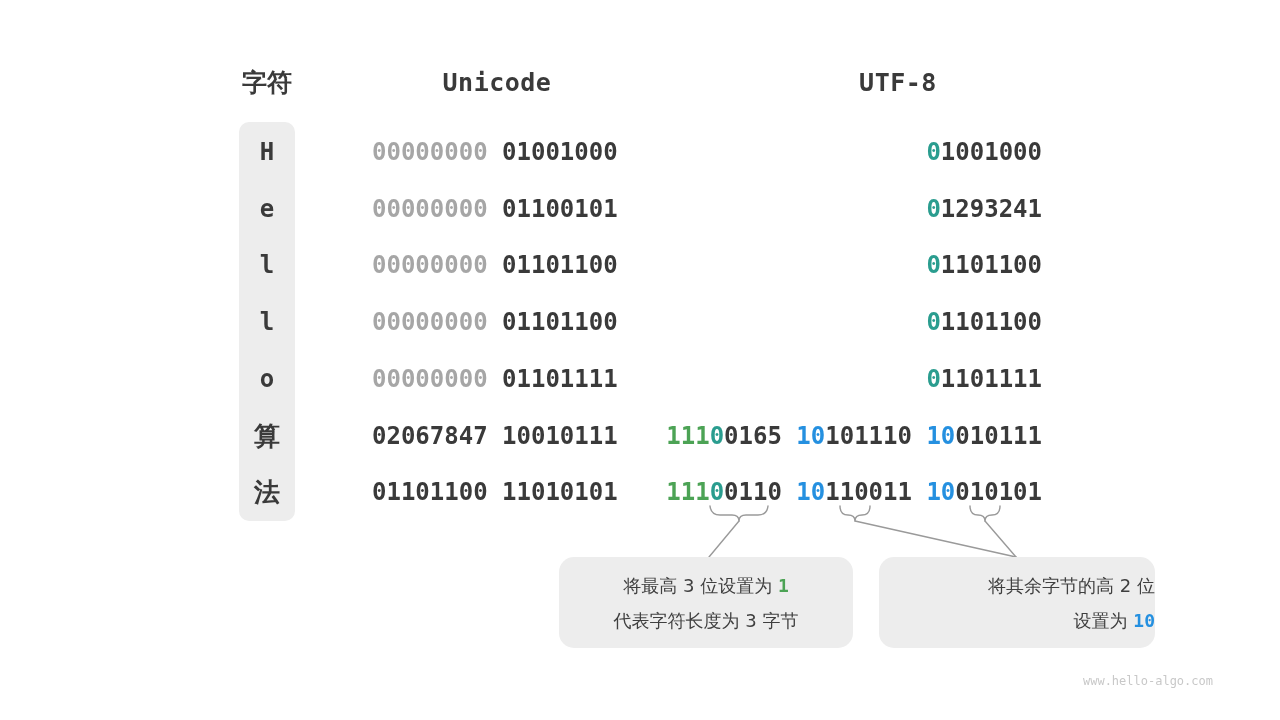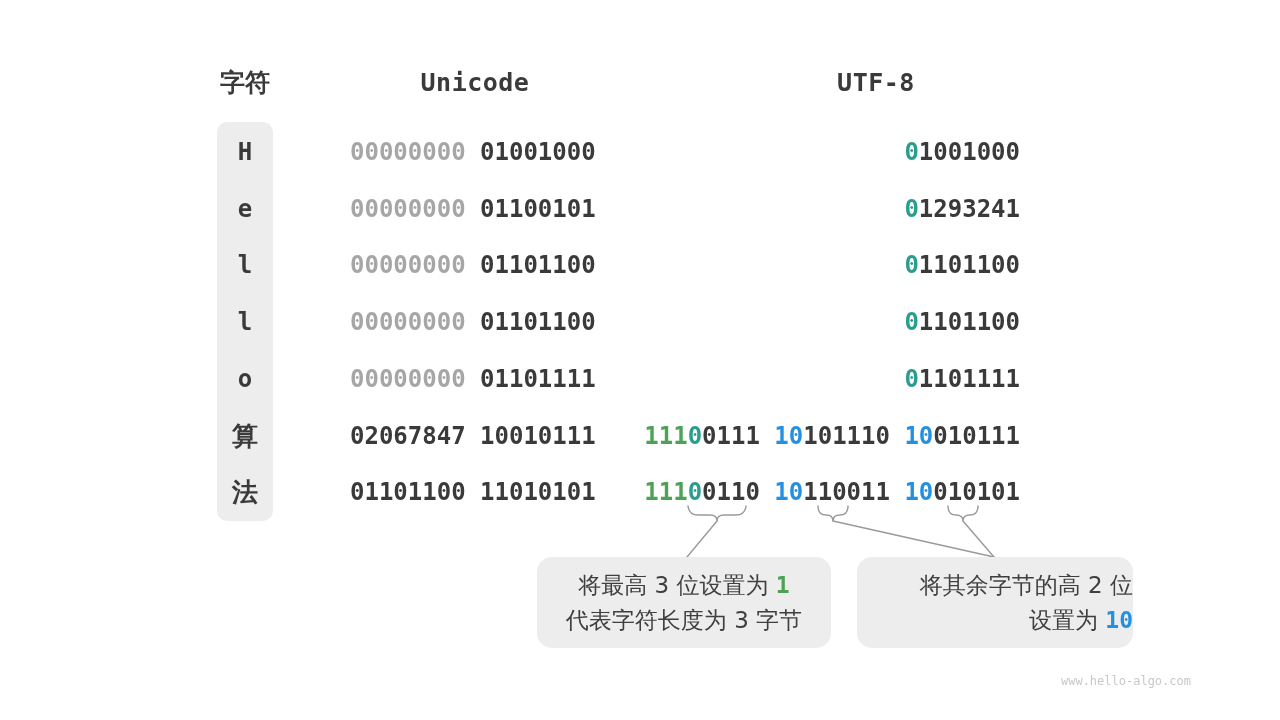--- a/index.html
+++ b/index.html
@@ -2,21 +2,21 @@
 <html style="--dark: #3a3a3a; --gray: #a6a6a6; --teal: #2a9d8f; --green: #4ca355; --blue: #2590e0; --box-bg: #ededed; --line: #9a9a9a; --wm: #c8c8c8;"><head>
 <meta charset="utf-8">
 <style>
   :root{
     --dark:#3a3a3a; --gray:#a6a6a6; --teal:#2a9d8f; --green:#4ca355;
     --blue:#2590e0; --box-bg:#ededed; --line:#9a9a9a; --wm:#c8c8c8;
   }
   html,body{margin:0;padding:0;background:#fff;}
   .stage{
     position:relative; width:1236px; height:720px; background:#ffffff;
-    overflow:hidden; font-family:"DejaVu Sans","Liberation Sans",sans-serif;
+    overflow:hidden; font-family:"DejaVu Sans","Liberation Sans",sans-serif;margin-left:22px;
   }
   .hdr{
     position:absolute; top:66px; height:34px; line-height:34px;
     font-weight:bold; font-size:25px; color:var(--dark); text-align:center;
   }
   .hdr-char{left:217px; width:56px;}
   .hdr-mono{font-family:"DejaVu Sans Mono","Liberation Mono",monospace; letter-spacing:.5px;}
   .hdr-unicode{left:350px; width:250px;}
   .hdr-utf8{left:688px; width:376px;}
   .char-col-bg{
@@ -35,21 +35,21 @@
     font-weight:bold; font-size:24px; color:var(--dark);
   }
   .unicode-cell{left:350px;}
   .utf8-cell{right:216px; text-align:right;}
   .c-dark{color:var(--dark);} .c-gray{color:var(--gray);}
   .c-teal{color:var(--teal);} .c-green{color:var(--green);} .c-blue{color:var(--blue);}
   .overlay{position:absolute; left:0; top:0; pointer-events:none;}
   .callout{
     position:absolute; top:557px; height:91px; background:var(--box-bg);
     border-radius:15px; display:flex; flex-direction:column; justify-content:center;
-    align-items:center; color:#3f3f3f; font-size:23px;
+    align-items:center; color:#3f3f3f; font-size:18px;
   }
   .callout .line{white-space:pre; line-height:35px; text-align:center;}
   .callout-msb{left:537px; width:294px;}
   .callout-cont{left:857px; width:276px;align-items:flex-end;}
   .hl{font-family:"DejaVu Sans Mono","Liberation Mono",monospace; font-weight:bold;}
   .hl-green{color:var(--green);} .hl-blue{color:var(--blue);}
   .watermark{
     position:absolute; top:674px; right:45px; font-size:12px; color:var(--wm);
     font-family:"DejaVu Sans Mono","Liberation Mono",monospace;
   }
@@ -76,21 +76,21 @@
       <div class="bin unicode-cell" style="top: 249px;"><span class="c-gray">00000000</span><span class="c-dark"> </span><span class="c-dark">01101100</span></div>
       <div class="bin utf8-cell" style="top: 249px;"><span class="c-teal">0</span><span class="c-dark">1101100</span></div>
       <div class="char-cell" style="top: 305px;">l</div>
       <div class="bin unicode-cell" style="top: 306px;"><span class="c-gray">00000000</span><span class="c-dark"> </span><span class="c-dark">01101100</span></div>
       <div class="bin utf8-cell" style="top: 306px;"><span class="c-teal">0</span><span class="c-dark">1101100</span></div>
       <div class="char-cell" style="top: 362px;">o</div>
       <div class="bin unicode-cell" style="top: 363px;"><span class="c-gray">00000000</span><span class="c-dark"> </span><span class="c-dark">01101111</span></div>
       <div class="bin utf8-cell" style="top: 363px;"><span class="c-teal">0</span><span class="c-dark">1101111</span></div>
       <div class="char-cell cjk" style="top: 419px;">算</div>
       <div class="bin unicode-cell" style="top: 420px;"><span class="c-dark">02067847</span><span class="c-dark"> </span><span class="c-dark">10010111</span></div>
-      <div class="bin utf8-cell" style="top: 420px;"><span class="c-green">111</span><span class="c-teal">0</span><span class="c-dark">0111</span><span class="c-dark"> </span><span class="c-blue">10</span><span class="c-dark">101110</span><span class="c-dark"> </span><span class="c-blue">10</span><span class="c-dark">010111</span></div>
+      <div class="bin utf8-cell" style="top: 420px;"><span class="c-green">111</span><span class="c-teal">0</span><span class="c-dark">0165</span><span class="c-dark"> </span><span class="c-blue">10</span><span class="c-dark">101110</span><span class="c-dark"> </span><span class="c-blue">10</span><span class="c-dark">010111</span></div>
       <div class="char-cell cjk" style="top: 475px;">法</div>
       <div class="bin unicode-cell" style="top: 476px;"><span class="c-dark">01101100</span><span class="c-dark"> </span><span class="c-dark">11010101</span></div>
       <div class="bin utf8-cell" style="top: 476px;"><span class="c-green">111</span><span class="c-teal">0</span><span class="c-dark">0110</span><span class="c-dark"> </span><span class="c-blue">10</span><span class="c-dark">110011</span><span class="c-dark"> </span><span class="c-blue">10</span><span class="c-dark">010101</span></div>
     </div>
 
   <svg class="overlay" width="1280" height="720" viewBox="0 0 1280 720">
     <g stroke="#9a9a9a" stroke-width="1.4" fill="none" stroke-linecap="round" stroke-linejoin="round">
       <path d="M688,506 Q689,515 698,515 L710,515 Q717,515 717,521 Q717,515 724,515 L736,515 Q745,515 746,506"></path>
       <path d="M818,506 Q818,515 826,515 Q833,515 833,521 Q833,515 840,515 Q848,515 848,506"></path>
       <path d="M948,506 Q948,515 956,515 Q963,515 963,521 Q963,515 970,515 Q978,515 978,506"></path>

